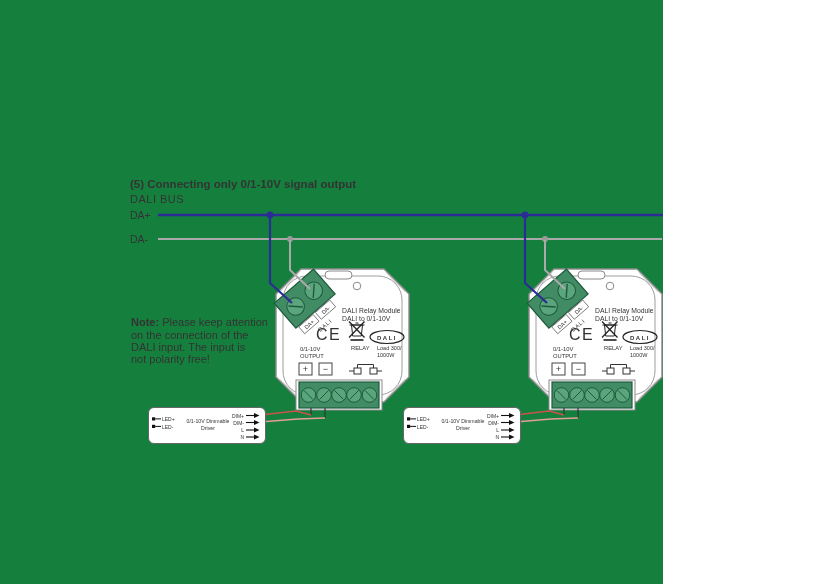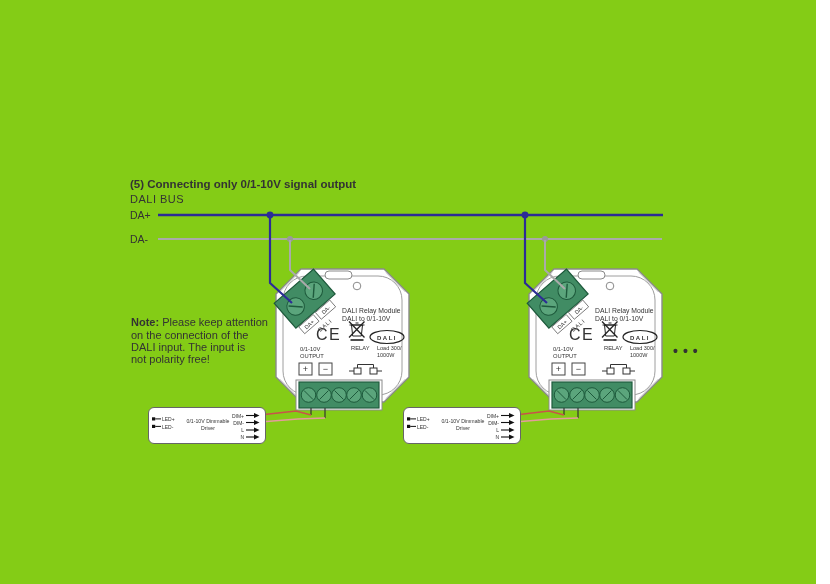--- a/index.html
+++ b/index.html
@@ -1,16 +1,16 @@
 <!DOCTYPE html>
 <html><head>
 <meta charset="utf-8">
 <style>
   html,body{margin:0;padding:0;background:#ffffff;}
-  .page{position:relative;width:816px;height:584px;background:#84cc16;overflow:hidden;}
+  .page{position:relative;width:663px;height:584px;background:#15803d;overflow:hidden;}
   svg{display:block;}
   svg text{font-family:"Liberation Sans","DejaVu Sans",sans-serif;fill:#333;}
 </style>
 </head>
 <body>
 
 <div class="page">
 <svg width="830" height="584" viewBox="0 0 830 584">
 
   <defs>

